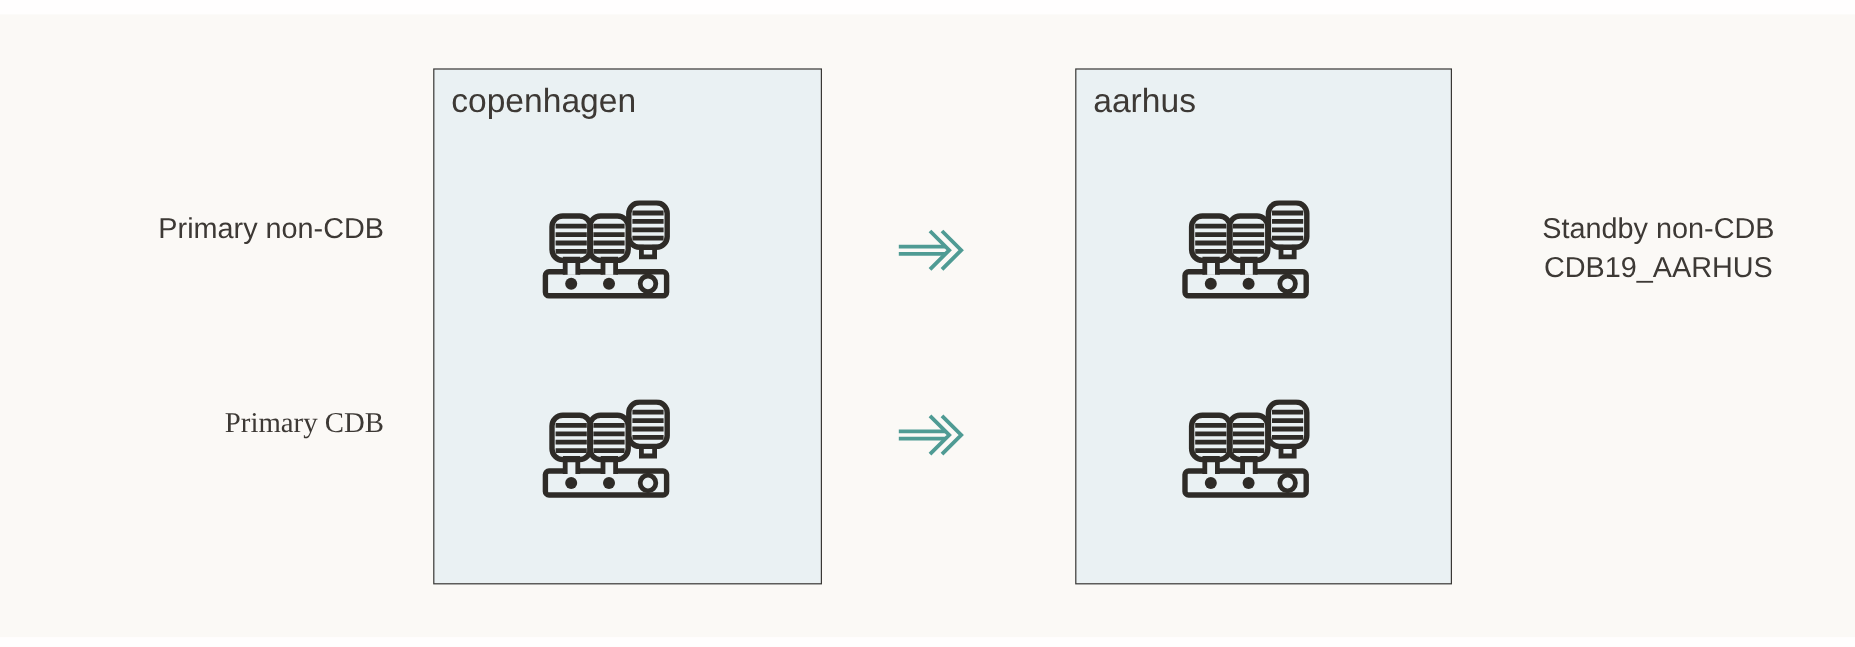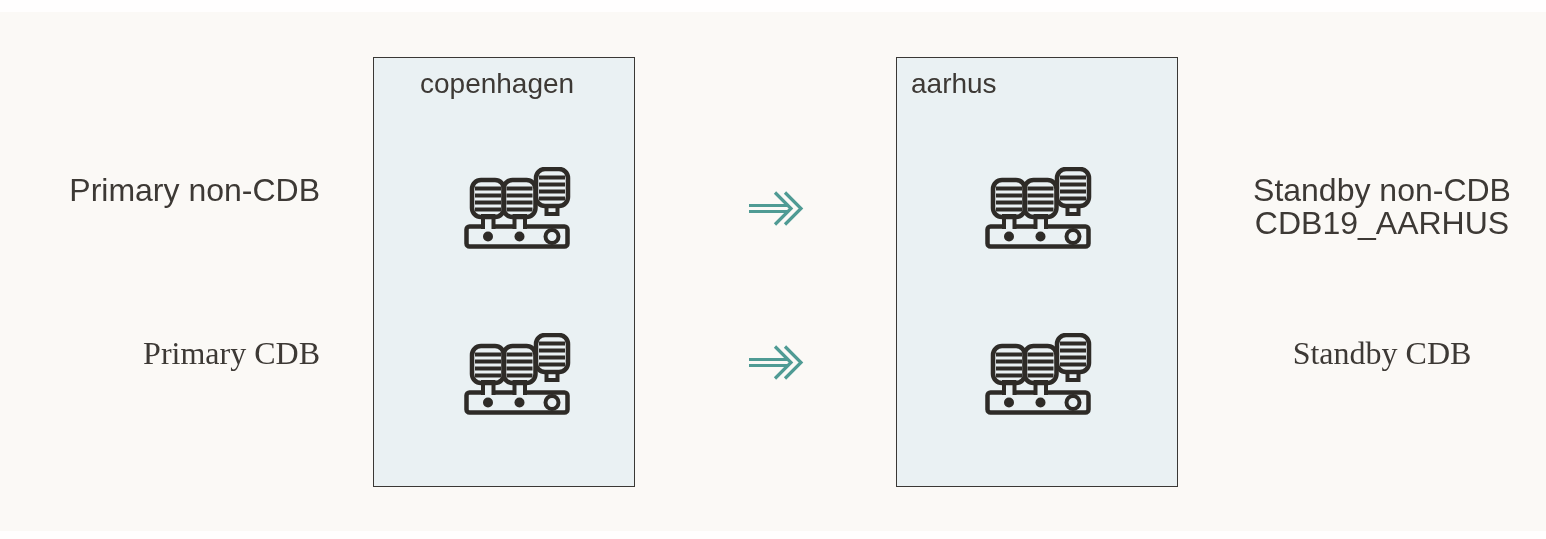--- a/index.html
+++ b/index.html
@@ -24,43 +24,43 @@
   .strip { position: absolute; left: 0; width: 1546px; background: var(--strip); }
   .strip-top { top: 0; height: 12px; }
   .strip-bottom { bottom: 0; height: 8px; }
 
   .host-box {
     position: absolute;
     top: 57px; height: 430px;
     background: var(--box-fill);
     border: 1.5px solid var(--box-border);
   }
-  .host-box.source { left: 373px; width: 262px; padding-left: 32px; }
-  .host-box.target { left: 896px; width: 282px; }
+  .host-box.source { left: 361px; width: 324px; }
+  .host-box.target { left: 896px; width: 314px; }
   .host-title {
     padding: 9px 0 0 14px;
     font-size: 28px;
     line-height: 34px;
     color: var(--text);
   }
 
   .db-icon { position: absolute; width: 110px; height: 84px; }
   .host-box.source .db-icon { left: 88px; }
   .host-box.target .db-icon { left: 86px; }
   .db-icon.row-1 { top: 109px; }
   .db-icon.row-2 { top: 275px; }
 
   .arrow-icon { position: absolute; left: 748px; width: 58px; height: 44px; }
   .arrow-icon.row-1 { top: 186px; }
   .arrow-icon.row-2 { top: 340px; }
 
   .label-group {
     position: absolute;
     width: 300px;
-    font-size: 32px;
+    font-size: 24px;
     line-height: 33px;
     color: var(--text);
   }
   .label-group.left { left: 20px; text-align: right; }
   .label-group.right { left: 1232px; text-align: center; }
   .label-group.row-1 { top: 174px; }
   .label-group.row-2 { top: 337px; font-family: Liberation Serif, serif; }
 
   
   .st  { fill: none; stroke: var(--icon-stroke); stroke-width: 4.5; }
@@ -154,15 +154,14 @@
     <svg class="db-icon row-2">
         <use href="#db-rack"></use>
       </svg>
   </div>
 
   <div class="label-group right row-1">
     <div>Standby non-CDB</div>
     <div>CDB19_AARHUS</div>
   </div>
   <div class="label-group right row-2">
-    <div>Standby CDB</div>
   </div>
 </div>
 
 </body></html>

